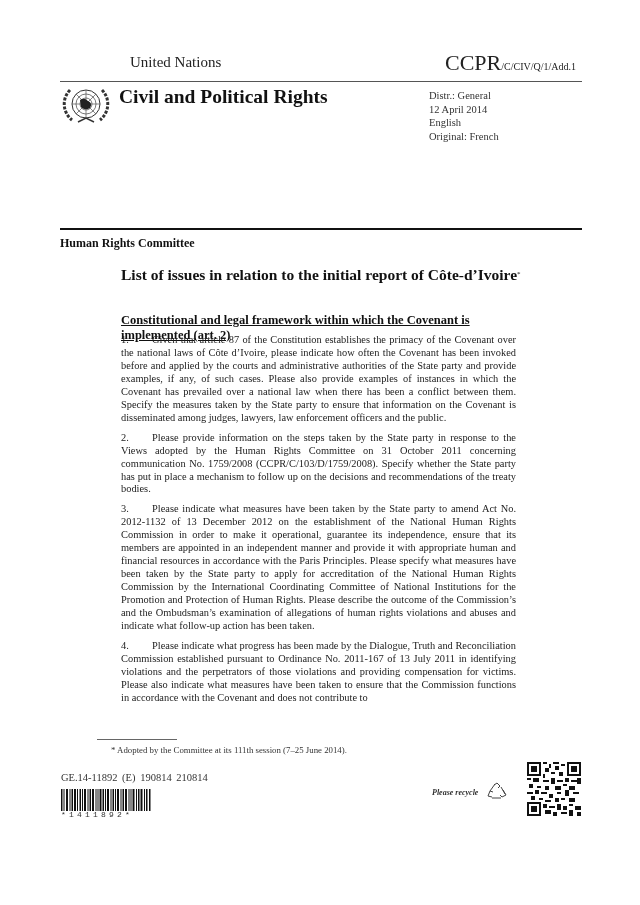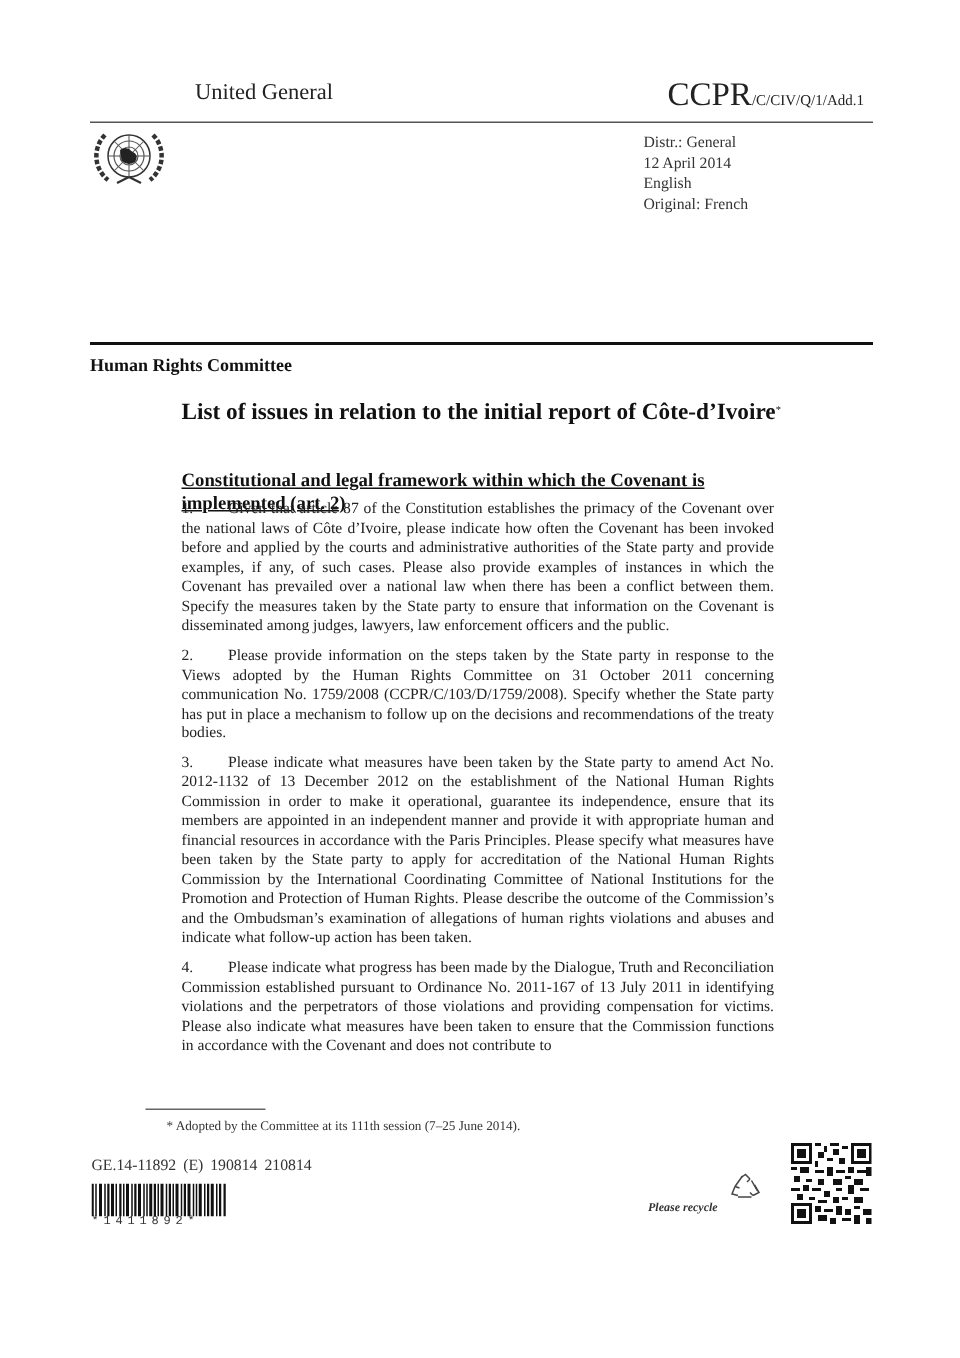--- a/index.html
+++ b/index.html
@@ -134,35 +134,34 @@
       color: #333;
       white-space: nowrap;
     }
     .recycle {
       left: 432px; top: 788px;
       font-size: 8px;
       font-style: italic;
       font-weight: bold;
       color: #333;
       white-space: nowrap;
-      margin-top: 12px;
     }
     .recycle-icon {
       left: 486px; top: 782px;
       width: 22px; height: 20px;
     }
     .qr {
       left: 527px; top: 762px;
       width: 54px; height: 54px;
     }
   </style>
 </head>
 <body>
 
-<div class="abs un-label">United General</div>
+<div class="abs un-label">United Nations</div>
 <div class="abs symbol">
   <span class="big">CCPR</span><span class="small">/C/CIV/Q/1/Add.1</span>
 </div>
 <div class="abs top-rule"></div>
 
 <div class="abs emblem">
   <svg width="52" height="40" viewBox="0 0 52 40">
 
     <path d="M10 6 C2 14 2 28 12 36" fill="none" stroke="#333" stroke-width="3" stroke-dasharray="3 1.5"></path>
     <path d="M42 6 C50 14 50 28 40 36" fill="none" stroke="#333" stroke-width="3" stroke-dasharray="3 1.5"></path>
@@ -173,20 +172,21 @@
     <circle cx="26" cy="20" r="6" fill="none" stroke="#555" stroke-width="0.8"></circle>
     <line x1="12" y1="20" x2="40" y2="20" stroke="#555" stroke-width="0.7"></line>
     <line x1="26" y1="6" x2="26" y2="34" stroke="#555" stroke-width="0.7"></line>
     <line x1="16" y1="10" x2="36" y2="30" stroke="#555" stroke-width="0.7"></line>
     <line x1="36" y1="10" x2="16" y2="30" stroke="#555" stroke-width="0.7"></line>
     <path d="M20 16 Q24 13 28 17 Q33 19 30 24 Q25 27 21 23 Z" fill="#222"></path>
   </svg>
 </div>
 
 <div class="abs title">
+  <div>Civil and Political Rights</div>
 </div>
 
 <div class="abs distr">
   <div>Distr.: General</div>
   <div>12 April 2014</div>
   <div>English</div>
   <div>Original: French</div>
 </div>
 
 <div class="abs thick-rule"></div>

